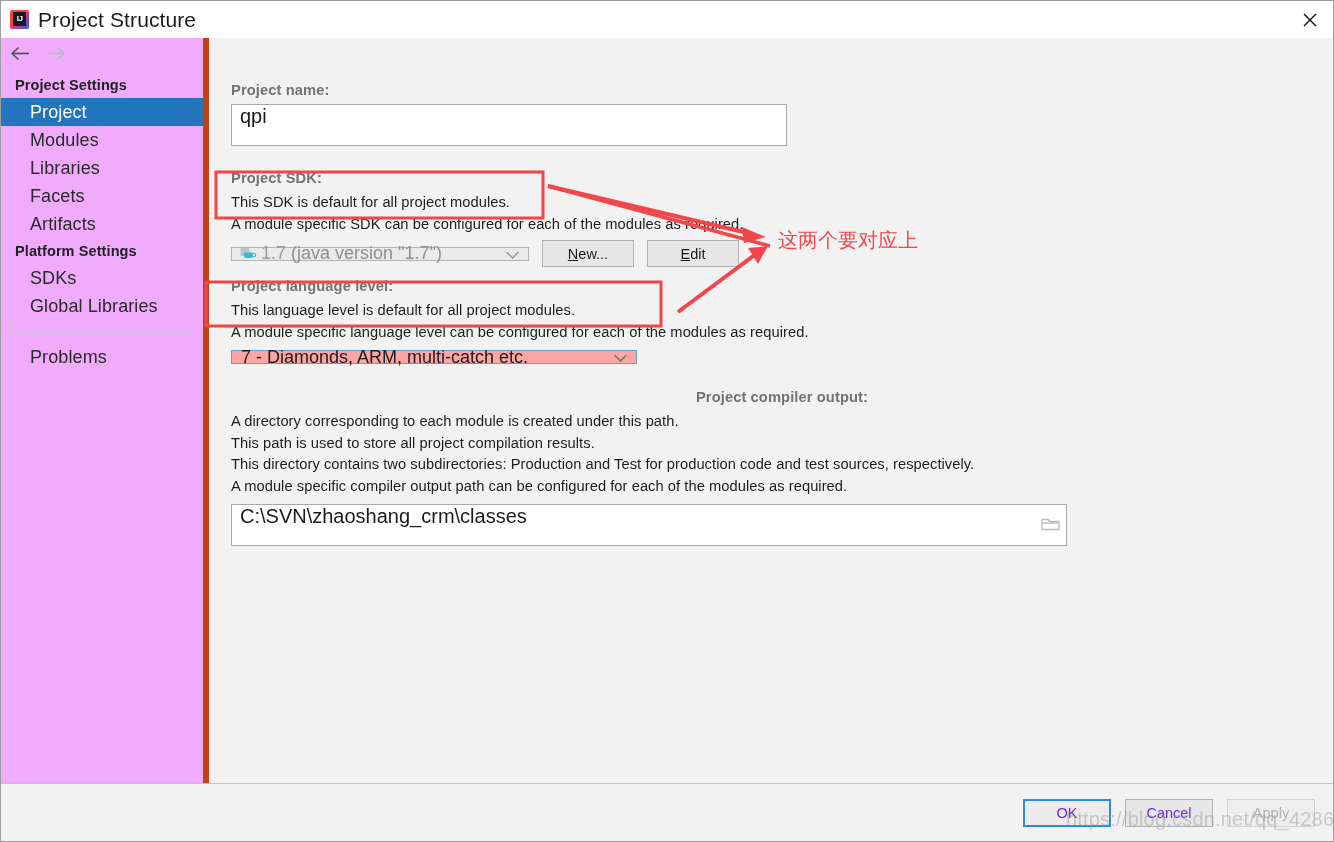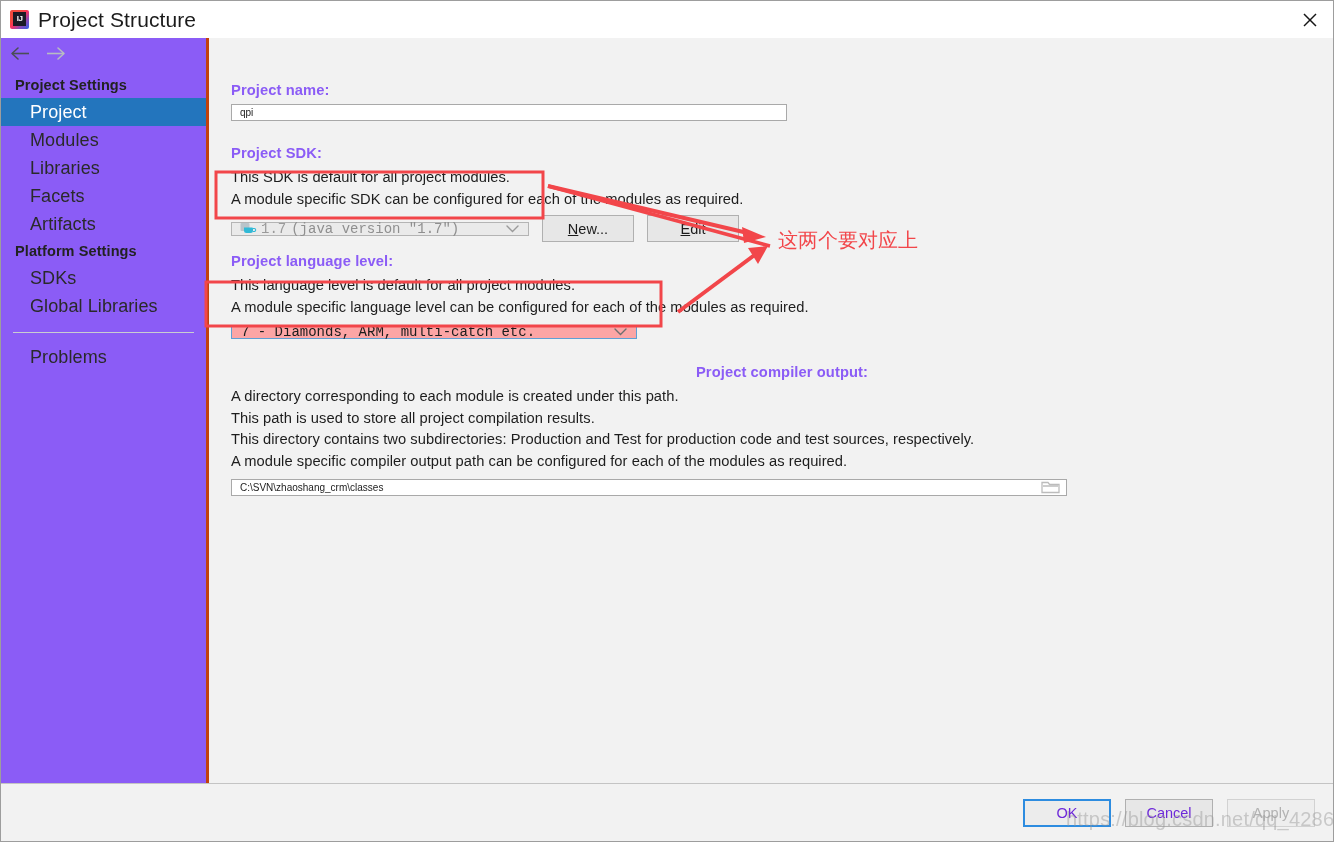--- a/index.html
+++ b/index.html
@@ -87,22 +87,22 @@
     flex: 1 1 auto;
     display: flex;
     min-height: 0;
     position: relative;
   }
 
   
   #sidebar {
     width: 208px;
     min-width: 208px;
-    background: #8b5cf6;
-    border-right: 3px solid #c2410c;
+    background: #f0abfc;
+    border-right: 6px solid #c2410c;
     box-sizing: border-box;
     position: relative;
   }
   #nav-arrows {
     height: 34px;
     display: flex;
     align-items: center;
     padding-left: 9px;
     gap: 12px;
   }
@@ -137,41 +137,40 @@
     flex: 1 1 auto;
     background: #f2f2f2;
     padding: 44px 0 0 22px;
     box-sizing: border-box;
     position: relative;
     overflow: hidden;
   }
   .label-bold {
     font-weight: bold;
     font-size: 14.7px;
-    color: #8b5cf6;
+    color: #737373;
     margin: 0 0 6px 0;
     letter-spacing: 0.1px;
   }
   .desc {
     font-size: 14.7px;
     color: #1d1d1d;
     line-height: 21.5px;
     letter-spacing: 0.05px;
   }
 
   
   .text-input {
     background: #ffffff;
     border: 1px solid #a9a9a9;
     box-sizing: border-box;
-    height: 17px;
-    display: flex;
-    align-items: center;
+    height: 42px;
+    display: flex;
     padding: 0 8px;
-    font-size: 10px;
+    font-size: 20px;
     color: #1b1b1b;
     position: relative;
   }
   #project-name-input { width: 556px; margin-top: 5px; }
   #compiler-output-input { width: 836px; margin-top: 7px; padding-right: 34px; }
   .folder-btn {
     position: absolute;
     right: 6px;
     top: 50%;
     transform: translateY(-50%);
@@ -179,22 +178,21 @@
     display: block;
   }
 
   
   .combo {
     height: 14px;
     box-sizing: border-box;
     display: flex;
     align-items: center;
     position: relative;
-    font-size: 14px;
-    font-family: Liberation Mono, monospace;
+    font-size: 18px;
   }
   #sdk-combo {
     width: 298px;
     background: #eaeaea;
     border: 1px solid #b4b4b4;
     color: #9a9a9a;
     padding-left: 8px;
   }
   #sdk-combo .java-icon { margin-right: 4px; flex: 0 0 auto; display:block; }
   #sdk-combo .sdk-name { color: #8f8f8f; font-weight: normal; }

